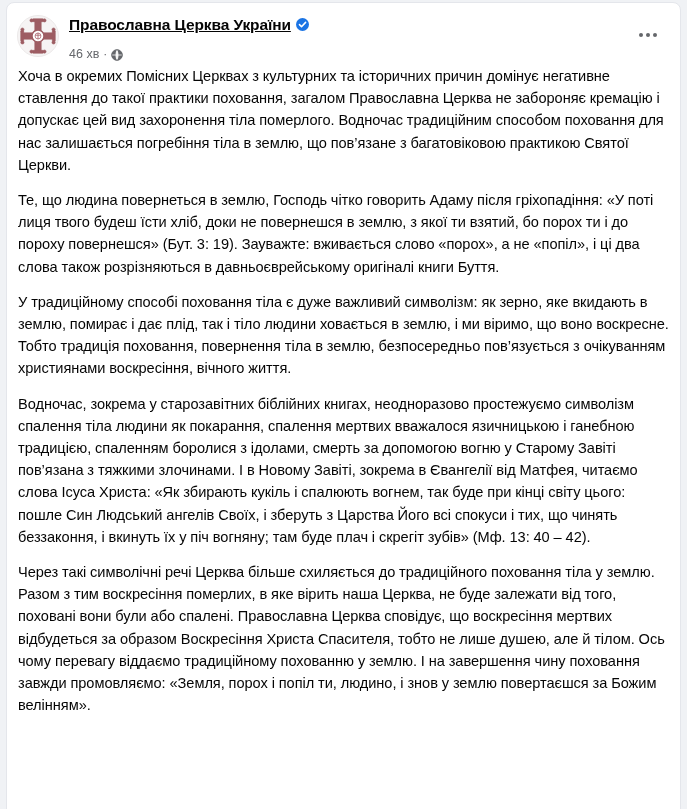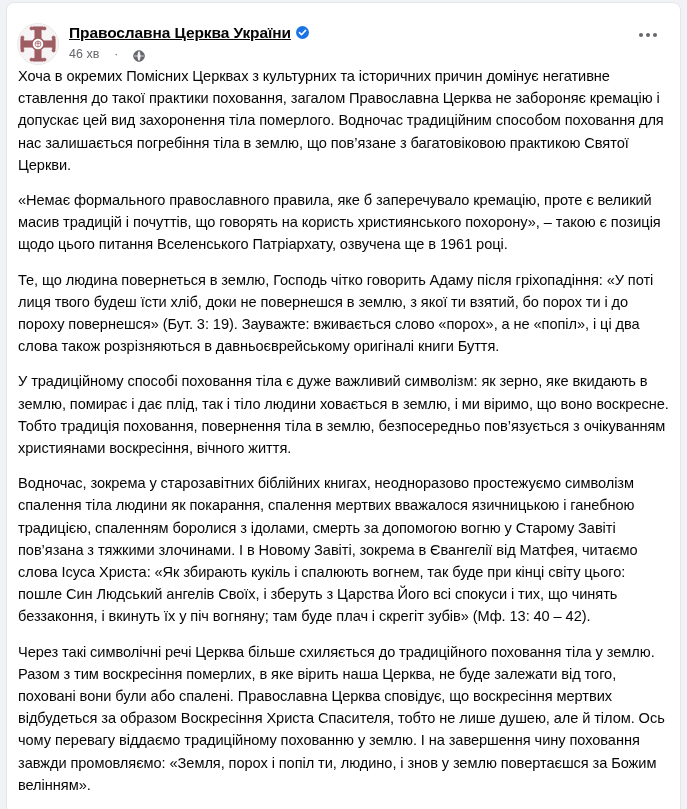--- a/index.html
+++ b/index.html
@@ -20,21 +20,21 @@
     width: 675px;
     height: 815px;
     background: #ffffff;
     border: 1px solid #e4e6eb;
     border-radius: 8px;
     overflow: hidden;
   }
   .post-header {
     display: flex;
     align-items: flex-start;
-    padding: 20px 12px 0 10px;
+    padding: 12px 12px 0 10px;
     position: relative;
     height: 56px;
   }
   .avatar {
     width: 42px;
     height: 42px;
     border-radius: 50%;
     background: #f6f4f4;
     border: 1px solid #ece9e9;
     flex: 0 0 42px;
@@ -60,23 +60,23 @@
   .page-name {
     font-size: 15.5px;
     font-weight: 700;
     color: #050505;
     letter-spacing: -0.1px;
     white-space: nowrap;
   }
   .verified-badge { display: inline-flex; align-items: center; }
   .meta-row {
     display: flex;
-    align-items: flex-end;
-    gap: 15px;
-    margin-top: 6px;
+    align-items: center;
+    gap: 4px;
+    margin-top: 14px;
     color: #65676b;
     font-size: 12.5px;
     line-height: 15px;
   }
   .meta-dot { color: #65676b; font-size: 12px; }
   .globe-icon { display: inline-flex; align-items: center; }
   .more-btn {
     position: absolute;
     right: 16px;
     top: 16px;
@@ -171,21 +171,20 @@
 
     <div class="more-btn">
       <span></span>
       <span></span>
       <span></span>
     </div>
   </div>
 
   <div class="post-body">
     <p>Хоча в окремих Помісних Церквах з культурних та історичних причин домінує негативне ставлення до такої практики поховання, загалом Православна Церква не забороняє кремацію і допускає цей вид захоронення тіла померлого. Водночас традиційним способом поховання для нас залишається погребіння тіла в землю, що пов’язане з багатовіковою практикою Святої Церкви.</p>
-    <p>«Немає формального православного правила, яке б заперечувало кремацію, проте є великий масив традицій і почуттів, що говорять на користь християнського похорону», – такою є позиція щодо цього питання Вселенського Патріархату, озвучена ще в 1961 році.</p>
     <p>Те, що людина повернеться в землю, Господь чітко говорить Адаму після гріхопадіння: «У поті лиця твого будеш їсти хліб, доки не повернешся в землю, з якої ти взятий, бо порох ти і до пороху повернешся» (Бут. 3: 19). Зауважте: вживається слово «порох», а не «попіл», і ці два слова також розрізняються в давньоєврейському оригіналі книги Буття.</p>
     <p>У традиційному способі поховання тіла є дуже важливий символізм: як зерно, яке вкидають в землю, помирає і дає плід, так і тіло людини ховається в землю, і ми віримо, що воно воскресне. Тобто традиція поховання, повернення тіла в землю, безпосередньо пов’язується з очікуванням християнами воскресіння, вічного життя.</p>
     <p>Водночас, зокрема у старозавітних біблійних книгах, неодноразово простежуємо символізм спалення тіла людини як покарання, спалення мертвих вважалося язичницькою і ганебною традицією, спаленням боролися з ідолами, смерть за допомогою вогню у Старому Завіті пов’язана з тяжкими злочинами. І в Новому Завіті, зокрема в Євангелії від Матфея, читаємо слова Ісуса Христа: «Як збирають кукіль і спалюють вогнем, так буде при кінці світу цього: пошле Син Людський ангелів Своїх, і зберуть з Царства Його всі спокуси і тих, що чинять беззаконня, і вкинуть їх у піч вогняну; там буде плач і скрегіт зубів» (Мф. 13: 40 – 42).</p>
     <p>Через такі символічні речі Церква більше схиляється до традиційного поховання тіла у землю. Разом з тим воскресіння померлих, в яке вірить наша Церква, не буде залежати від того, поховані вони були або спалені. Православна Церква сповідує, що воскресіння мертвих відбудеться за образом Воскресіння Христа Спасителя, тобто не лише душею, але й тілом. Ось чому перевагу віддаємо традиційному похованню у землю. І на завершення чину поховання завжди промовляємо: «Земля, порох і попіл ти, людино, і знов у землю повертаєшся за Божим велінням».</p>
 
   </div>
 
 </div>
 
 </body></html>

